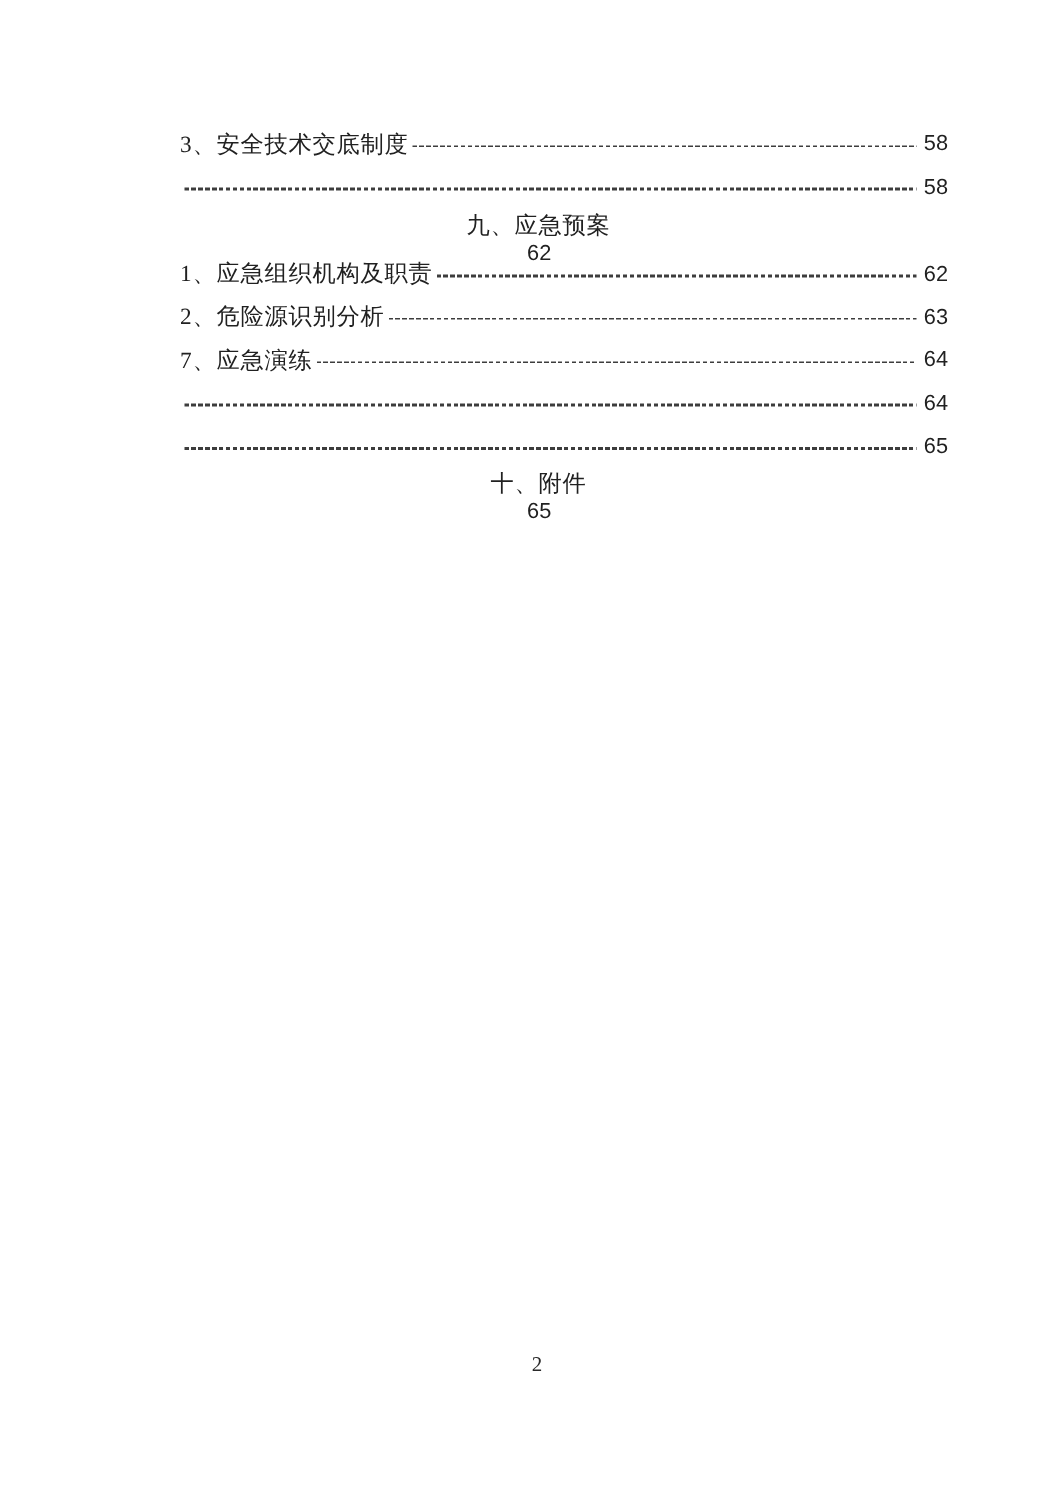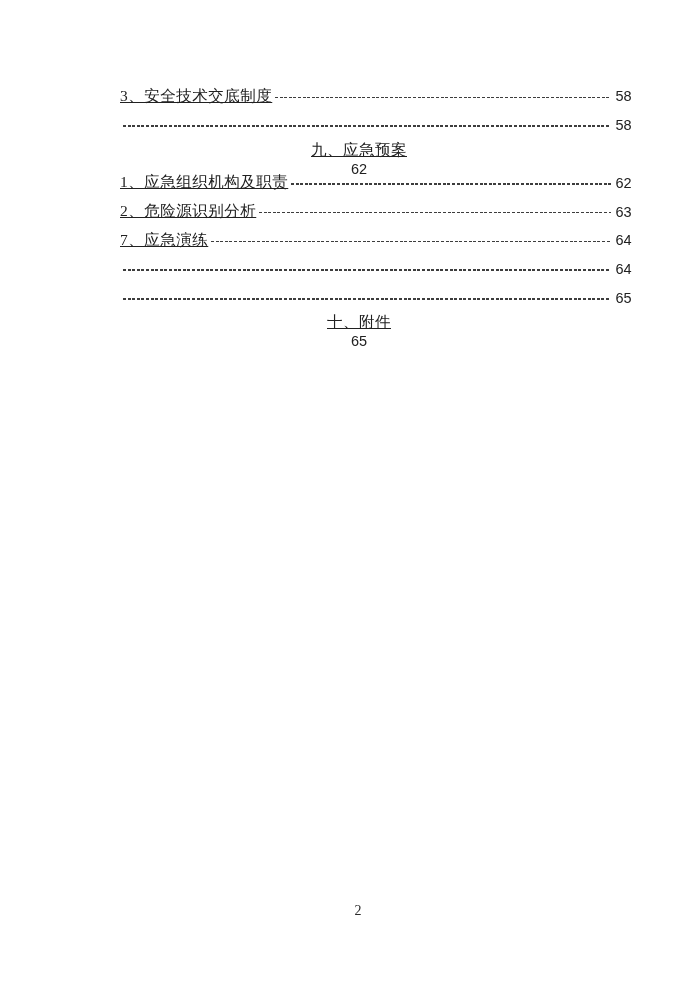--- a/index.html
+++ b/index.html
@@ -25,36 +25,36 @@
     display:flex;
     align-items:center;
     height:28.8px;
     padding-right:68px;
     font-size:15.5px;
     letter-spacing:0.5px;
     white-space:nowrap;
   }
   .toc-row.level-1{padding-left:86px;flex-direction:column;}
   .toc-row.level-2{padding-left:120px;}
-  .toc-label{flex:0 0 auto;text-decoration:underline;}
+  .toc-label{flex:0 0 auto;}
   .leader{
     flex:1 1 auto;
     height:1.6px;
     margin:0 4px 0 3px;
     transform:translateY(1px);
     background-image:repeating-linear-gradient(to right,
       var(--leader-color) 0 3px, transparent 3px 4.6px);
   }
   .toc-page{
     flex:0 0 auto;
     font-family:"Liberation Sans","DejaVu Sans",sans-serif;
     font-size:14.5px;
     letter-spacing:0;
     min-width:17px;
-    text-align:center;
+    text-align:right;
   }
   .footer-pagenum{
     position:absolute;
     top:903px;left:0;right:0;
     text-align:center;
     padding-left:16px;
     font-size:14px;
     color:#2a2a2a;
   }
 </style>

